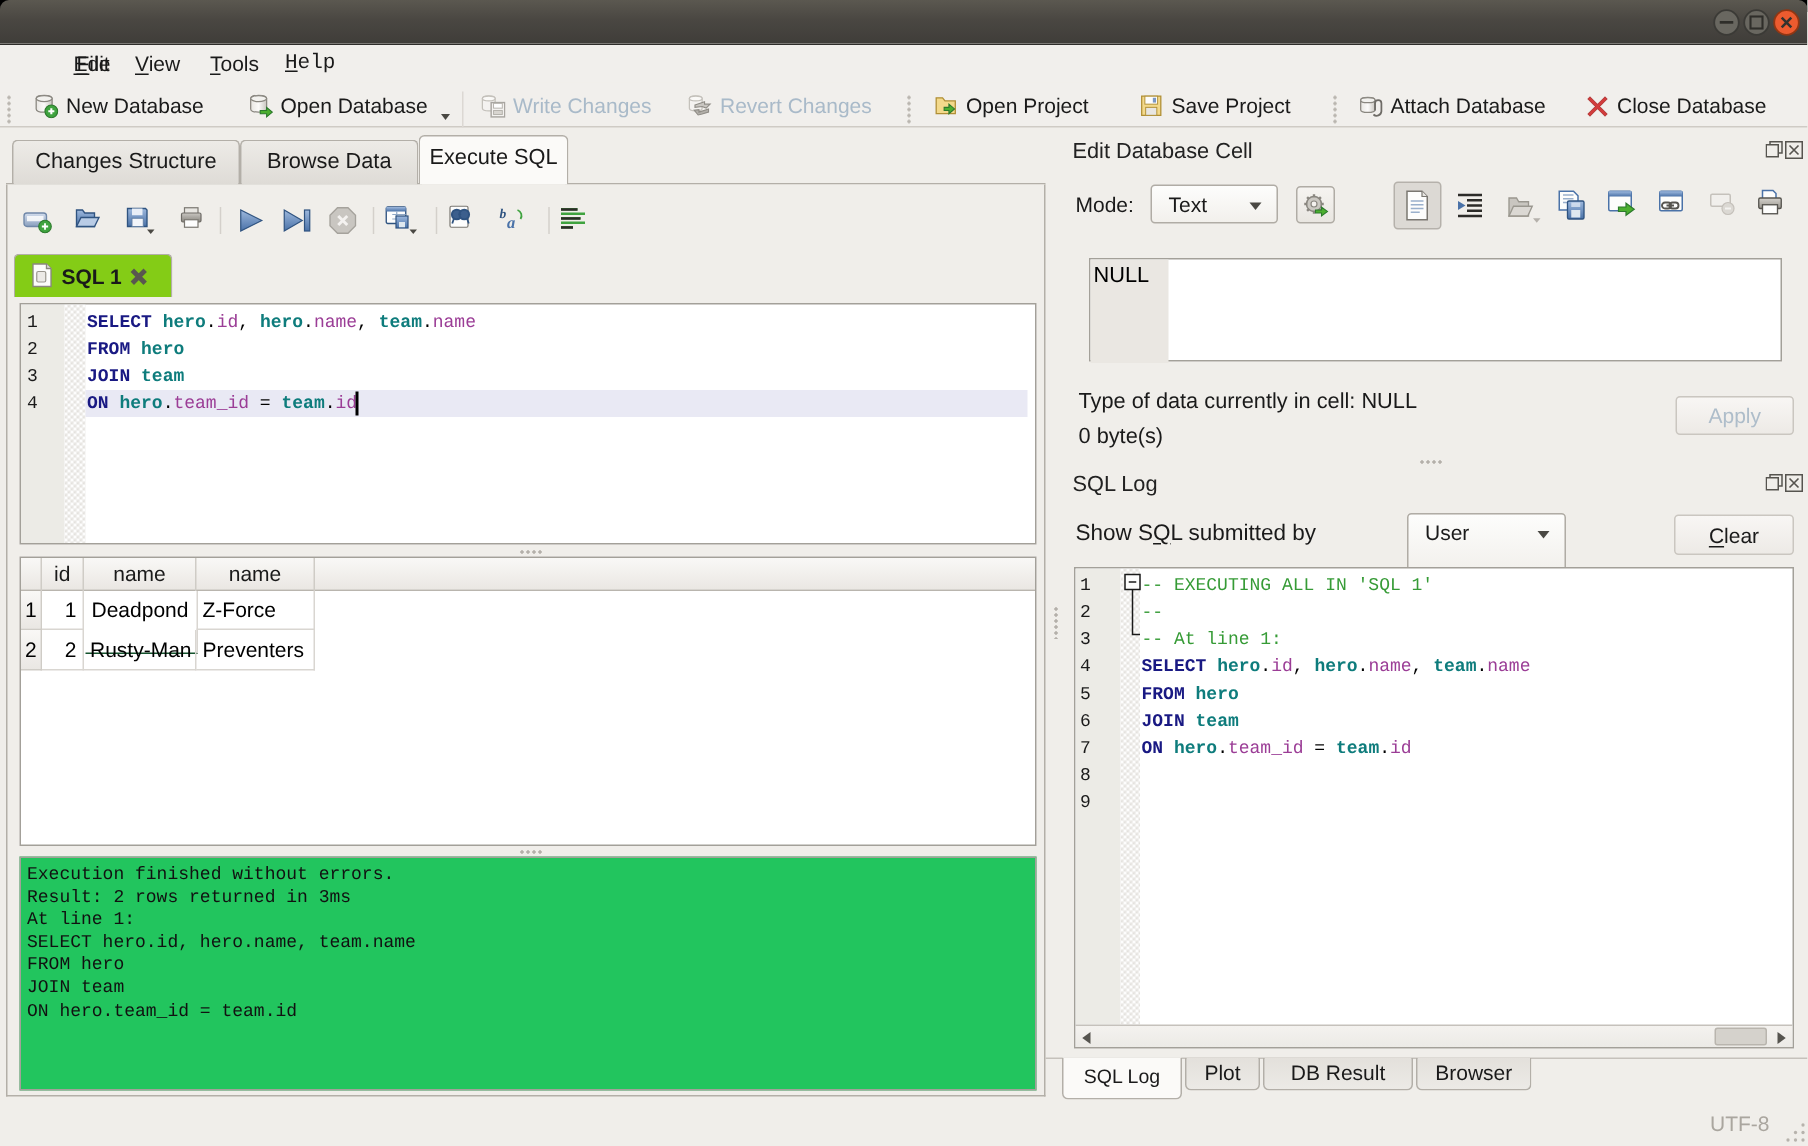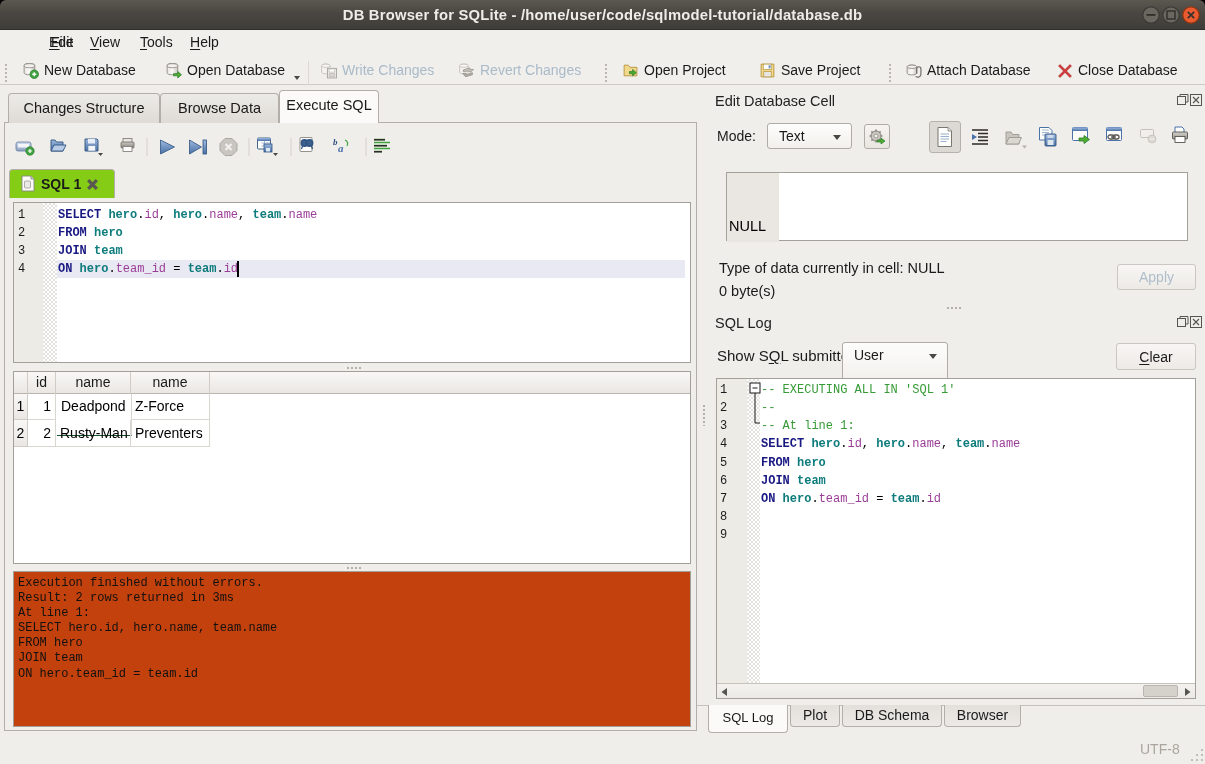--- a/index.html
+++ b/index.html
@@ -53,21 +53,21 @@
 #ed-hl { left:43px; top:57px; width:628px; height:18px; background:#e9e9f4; }
 .kw { color:#191983; font-weight:bold; }
 .tbl { color:#0e7c7c; font-weight:bold; }
 .col { color:#9b3d96; }
 .cmt { color:#369b36; }
 
 #rtable { left:13px; top:371px; width:678px; height:193px; border:1px solid #a3a099;
   background:#ffffff; }
 
 #outbox { left:13px; top:571px; width:678px; height:156px; border:1px solid #a3a099;
-  background:#c2410c; }
+  background:#22c55e; }
 .outline { left:4px; font-size:12px; line-height:15.1px; white-space:pre; color:#111; }
 
 .splitdots { width:16px; height:4px;
   background-image:radial-gradient(circle,#b4b0aa 1px,transparent 1.2px);
   background-size:4px 4px; }
 
 .docktitle { font-size:14.5px; color:#222; }
 .combo { background:linear-gradient(#fdfdfc,#f2f0ec); border:1px solid #b0aca5;
   border-radius:3px; font-size:14px; color:#1a1a1a; }
 .btn { background:linear-gradient(#f8f6f4,#edeae6); border:1px solid #cac6c0;
@@ -90,36 +90,35 @@
 .btab.active { top:705px; height:28px; background:#fbfaf8 !important; background-image:none !important; z-index:3; line-height:26px;
   font-size:13px; }
 #btab-line { left:697px; top:705px; width:508px; height:1px; background:#c5c1bb; }
 
 #statusbar-text { left:1140px; top:741px; font-size:14px; color:#aaa69f; }
 </style>
 </head>
 <body>
 <div id="corners" class="abs"></div>
 <div id="titlebar" class="abs">
-  <div id="title-text" class="abs">DB Browser for SQLite - /home/user/code/sqlmodel-tutorial/database.db</div>
   <svg class="abs" style="left:1142px; top:6px;" width="60" height="18" viewBox="0 0 60 18">
     <circle cx="9" cy="9" r="8.2" fill="#696760" stroke="#3b3a36" stroke-width="1.2"></circle>
     <rect x="4.5" y="8" width="9" height="1.8" fill="#2f2e2a"></rect>
     <circle cx="29" cy="9" r="8.2" fill="#696760" stroke="#3b3a36" stroke-width="1.2"></circle>
     <rect x="25" y="5" width="8" height="8" fill="none" stroke="#2f2e2a" stroke-width="1.4"></rect>
     <circle cx="49" cy="9" r="8.2" fill="#ec5b2f" stroke="#913613" stroke-width="1.2"></circle>
     <path d="M45.8 5.8 L52.2 12.2 M52.2 5.8 L45.8 12.2" stroke="#33322e" stroke-width="1.7"></path>
   </svg>
 </div>
 <div id="menubar" class="abs">
   <span class="menu-item abs" style="left:11px;margin-left:40px;"><u>F</u>ile</span>
   <span class="menu-item abs" style="left:49px;"><u>E</u>dit</span>
   <span class="menu-item abs" style="left:90px;"><u>V</u>iew</span>
   <span class="menu-item abs" style="left:140px;"><u>T</u>ools</span>
-  <span class="menu-item abs" style="left:190px;"><u>H</u>elp</span>
+  <span class="menu-item abs" style="left:190px;font-family:Liberation Mono, monospace;"><u>H</u>elp</span>
 </div>
 <div id="toolbar" class="abs">
   <span class="thandle abs" style="left:4px;"></span>
   <span class="tbtn abs" style="left:22px;">
     <svg width="17" height="17" viewBox="0 0 16 16">
         <defs>
           <linearGradient id="cyl" x1="0" y1="0" x2="1" y2="0">
             <stop offset="0" stop-color="#e8e6e2"></stop>
             <stop offset="0.5" stop-color="#fbfaf9"></stop>
             <stop offset="1" stop-color="#c9c6c0"></stop>
@@ -408,36 +407,36 @@
     </g>
   <defs>
       <linearGradient id="gprn2" x1="0" y1="0" x2="0" y2="1">
         <stop offset="0" stop-color="#d4d1cc"></stop>
         <stop offset="1" stop-color="#9a978f"></stop>
       </linearGradient>
     </defs>
 </svg>
 <div id="nullbox" class="abs">
   <div class="abs" style="left:0; top:0; width:52px; height:69px; background:#eae7e2;"></div>
-  <span class="abs" style="left:2px; top:3px; font-size:14.5px; color:#000;margin-top:42px;">NULL</span>
+  <span class="abs" style="left:2px; top:3px; font-size:14.5px; color:#000;">NULL</span>
 </div>
 <span class="abs" style="left:719px; top:260px; font-size:14.5px; color:#1a1a1a;">Type of data currently in cell: NULL</span>
 <span class="abs" style="left:719px; top:283px; font-size:14.5px; color:#1a1a1a;">0 byte(s)</span>
 <div class="btn abs" style="left:1117px; top:264px; width:79px; height:26px; font-size:14px; color:#aebdca; line-height:25px;">Apply</div>
 <div class="abs" style="left:946px; top:306px; width:16px; height:4px; background-image:radial-gradient(circle,#b4b0aa 1px,transparent 1.2px); background-size:4px 4px;"></div>
 
 <div class="docktitle abs" style="left:715px; top:315px;">SQL Log</div>
 <svg class="abs" style="left:1177px; top:316px;" width="25" height="12" viewBox="0 0 25 12">
   <rect x="0.5" y="2.5" width="8" height="8" fill="none" stroke="#56544f" stroke-width="1"></rect>
   <path d="M3 2.5 L3 0.5 L11 0.5 L11 8 L8.5 8" fill="none" stroke="#56544f" stroke-width="1"></path>
   <rect x="13.5" y="0.5" width="11" height="11" fill="none" stroke="#56544f" stroke-width="1"></rect>
   <path d="M16 3 L22 9 M22 3 L16 9" stroke="#56544f" stroke-width="1.1"></path>
 </svg>
 <span class="abs" style="left:717px; top:347px; font-size:15px; color:#1a1a1a;">Show S<u style="text-underline-offset:2px;">Q</u>L submitted by</span>
-<div class="combo abs" style="left:842px; top:342px; width:106px; height:40px;">
+<div class="combo abs" style="left:938px; top:342px; width:106px; height:40px;">
   <span class="abs" style="left:11px; top:4px;">User</span>
   <svg class="abs" style="left:85px; top:10px;" width="10" height="7" viewBox="0 0 10 7">
       <path d="M1 1 L9 1 L5 6 Z" fill="#4a4843"></path>
     </svg>
 </div>
 <div class="btn abs" style="left:1116px; top:343px; width:80px; height:27px; font-size:14px; color:#1a1a1a; line-height:26px;"><u style="text-underline-offset:2px;">C</u>lear</div>
 <div id="logbox" class="abs">
   <div id="log-margin" class="abs"></div>
   <div id="log-fold" class="abs"></div>
   <span class="lognum mono abs" style="top:2px;">1</span>
@@ -468,21 +467,21 @@
       </svg>
     <svg class="abs" style="left:467px; top:4px;" width="7" height="8" viewBox="0 0 7 8">
         <path d="M1 0 L1 8 L6.5 4 Z" fill="#56544f"></path>
       </svg>
     <div class="abs" style="left:426px; top:1px; width:35px; height:12px; background:#d5d2cc; border:1px solid #b9b5ae; border-radius:2px;"></div>
   </div>
 </div>
 <div id="btab-line" class="abs"></div>
 <div class="btab active abs" style="left:708px; width:80px;">SQL Log</div>
 <div class="btab abs" style="left:790px; width:50px;">Plot</div>
-<div class="btab abs" style="left:842px; width:100px;">DB Schema</div>
+<div class="btab abs" style="left:842px; width:100px;">DB Result</div>
 <div class="btab abs" style="left:944px; width:77px;">Browser</div>
 <div id="statusbar-text" class="abs">UTF-8</div>
 <svg class="abs" style="left:1190px; top:748px;" width="14" height="14" viewBox="0 0 14 14">
   <g fill="#b7b3ad">
       <circle cx="12" cy="2" r="1.1"></circle>
       <circle cx="7" cy="7" r="1.1"></circle>
       <circle cx="12" cy="7" r="1.1"></circle>
       <circle cx="2" cy="12" r="1.1"></circle>
       <circle cx="7" cy="12" r="1.1"></circle>
       <circle cx="12" cy="12" r="1.1"></circle>

